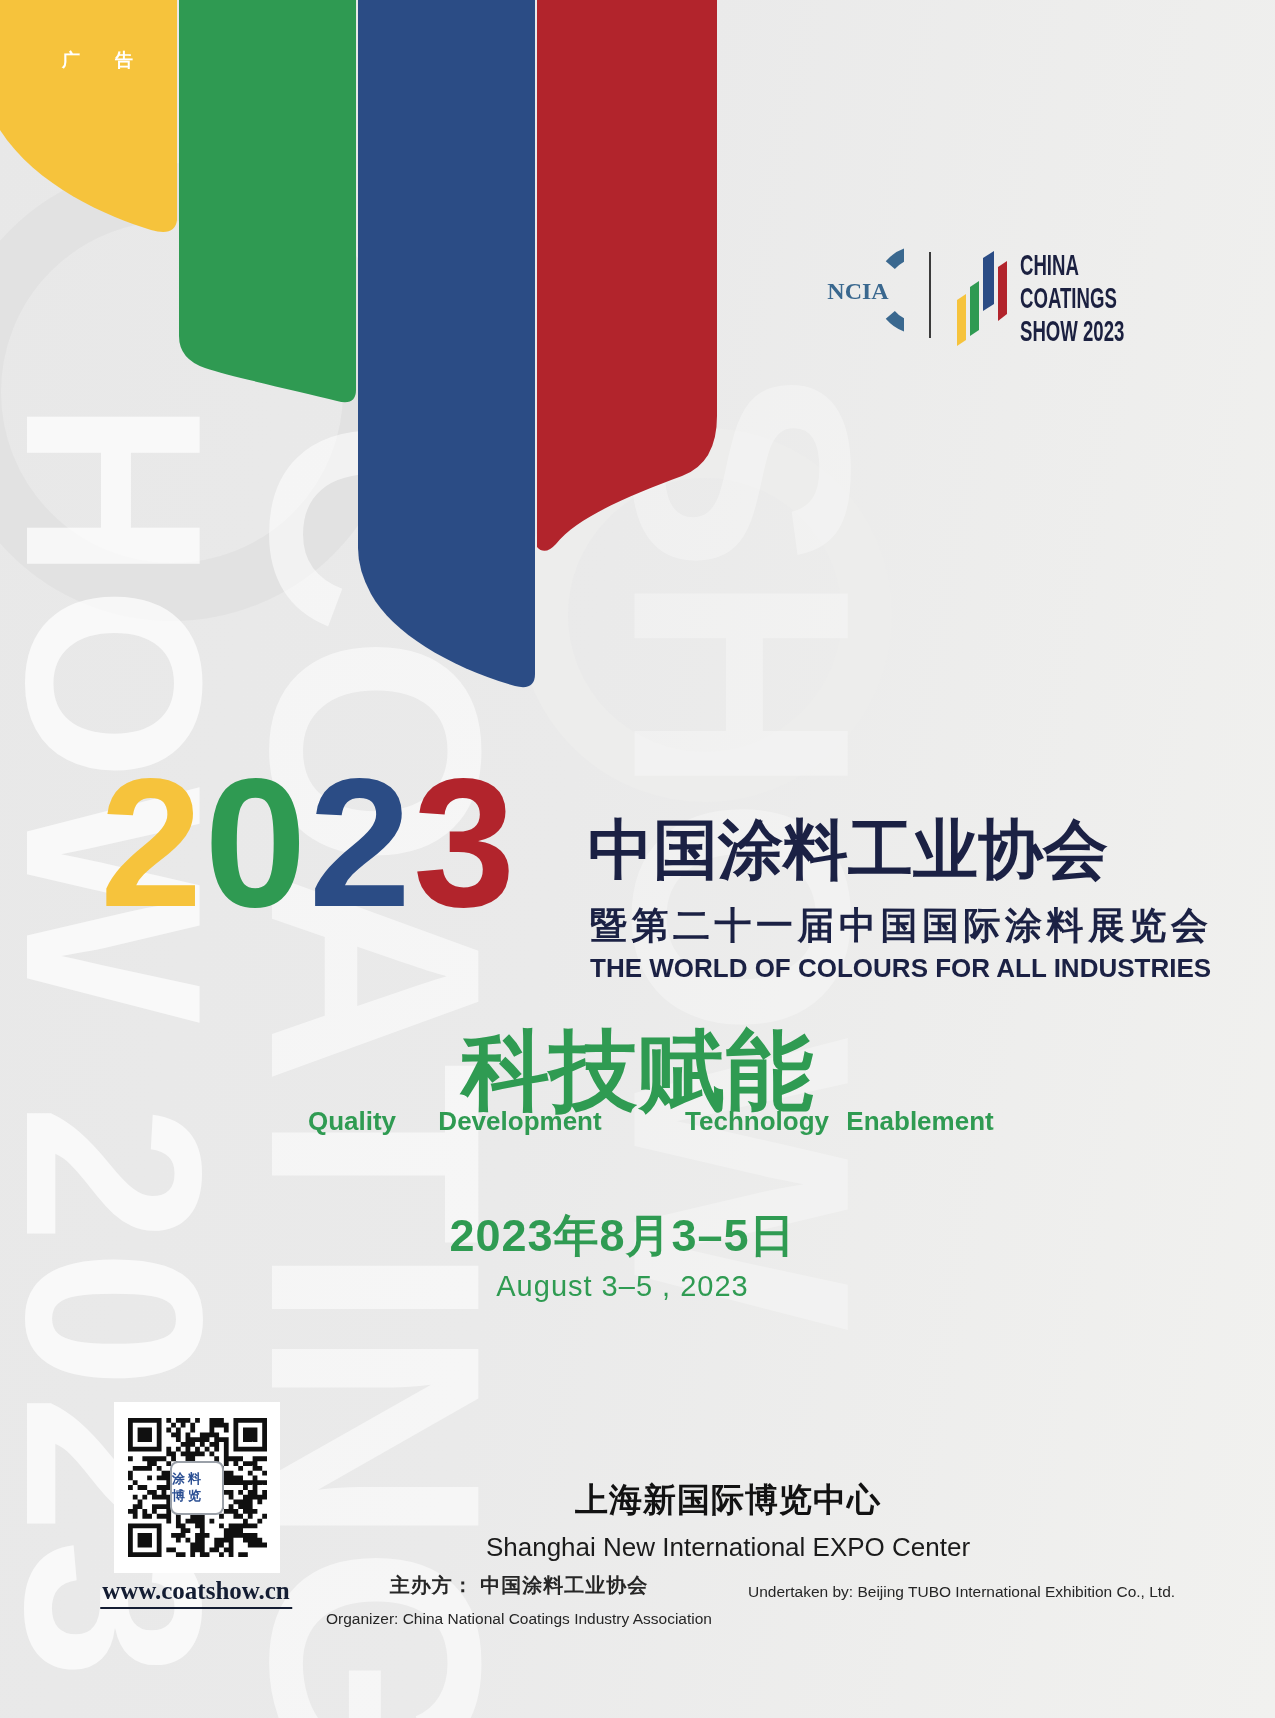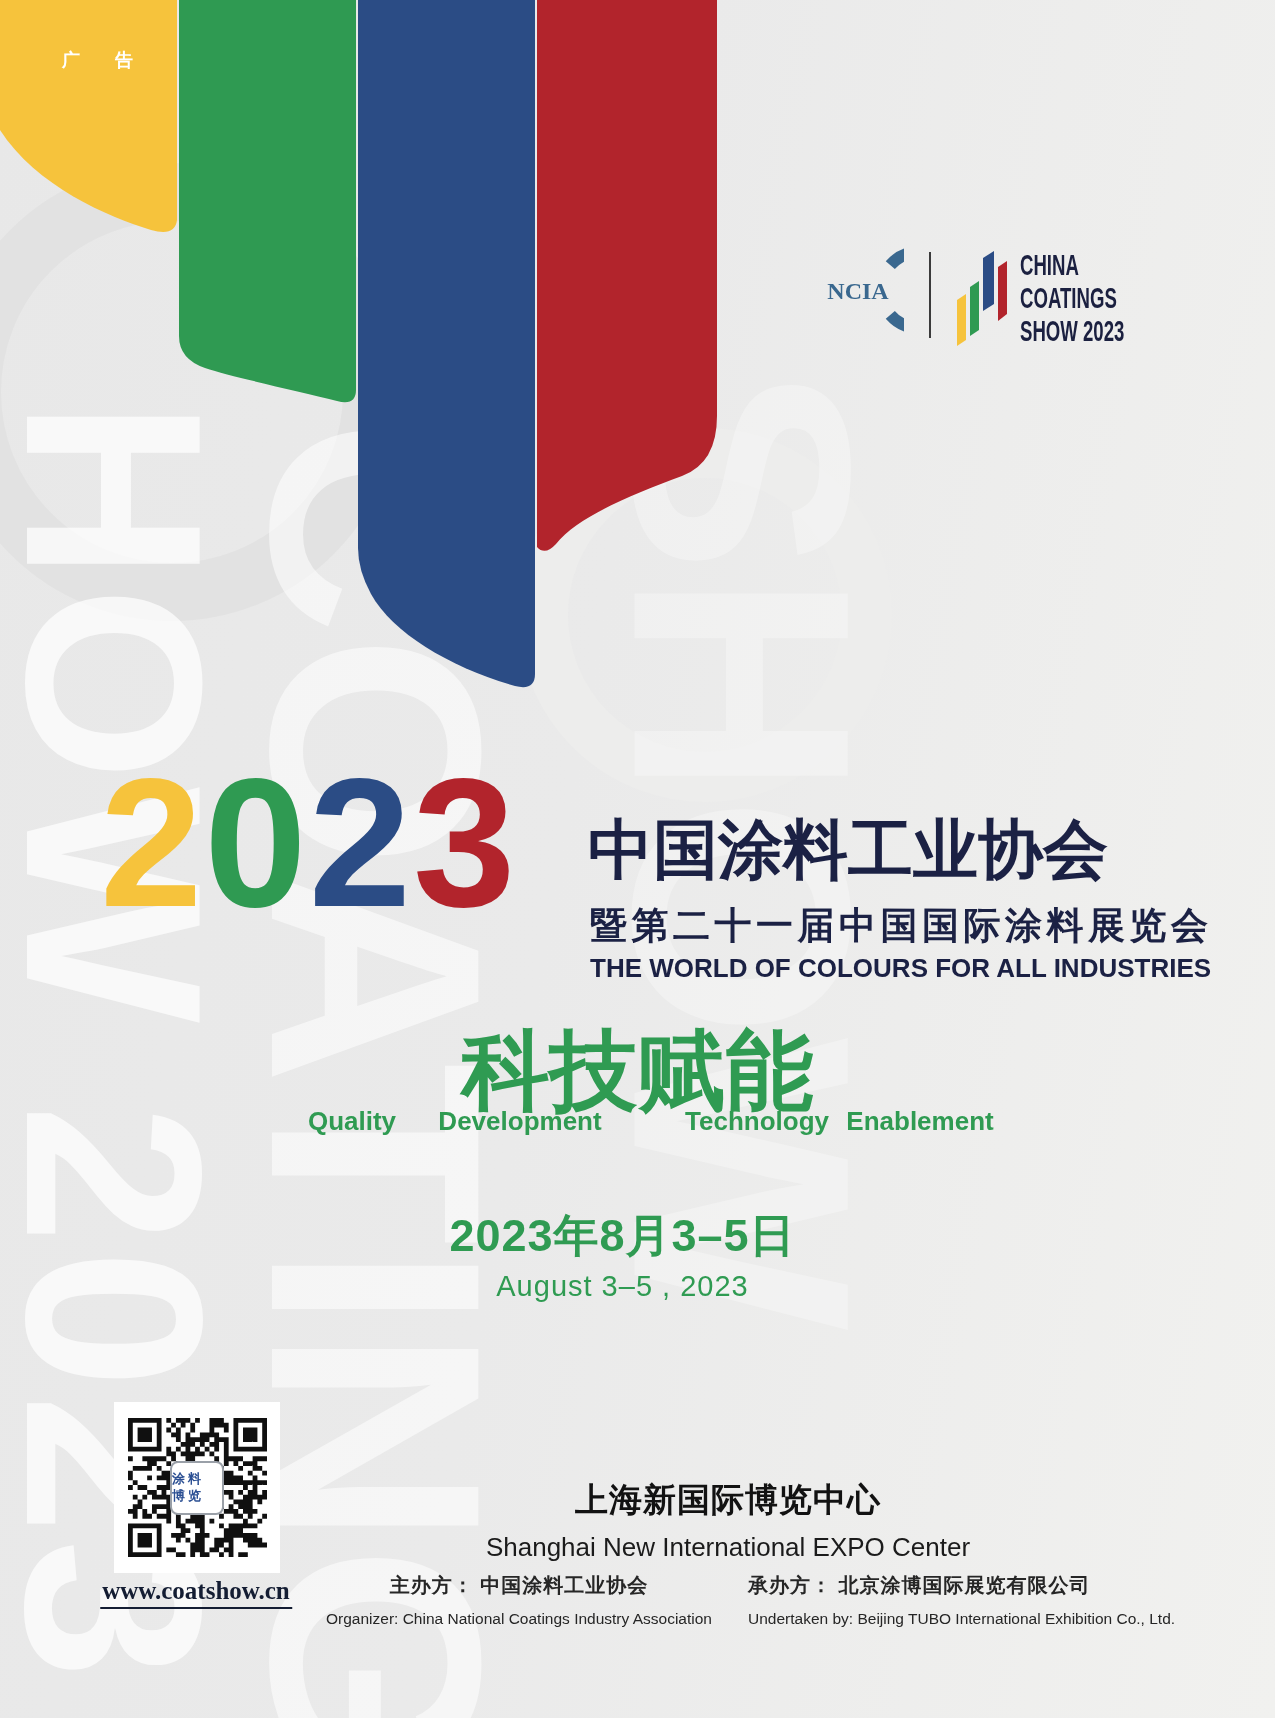--- a/index.html
+++ b/index.html
@@ -144,17 +144,16 @@
       <span>博览</span>
     </div>
   </div>
   <div class="abs" id="site-url">www.coatshow.cn</div>
 
   <div class="org-block" id="org-left">
     <div class="org-cn">主办方：  中国涂料工业协会</div>
     <div class="org-en">Organizer: China National Coatings Industry Association</div>
   </div>
   <div class="org-block" id="org-right">
-    <div class="org-cn">承办方：  北京涂博国际展览有限公司</div>
     <div class="org-en">Undertaken by: Beijing TUBO International Exhibition Co., Ltd.</div>
   </div>
 
 </div>
 
 </body></html>

